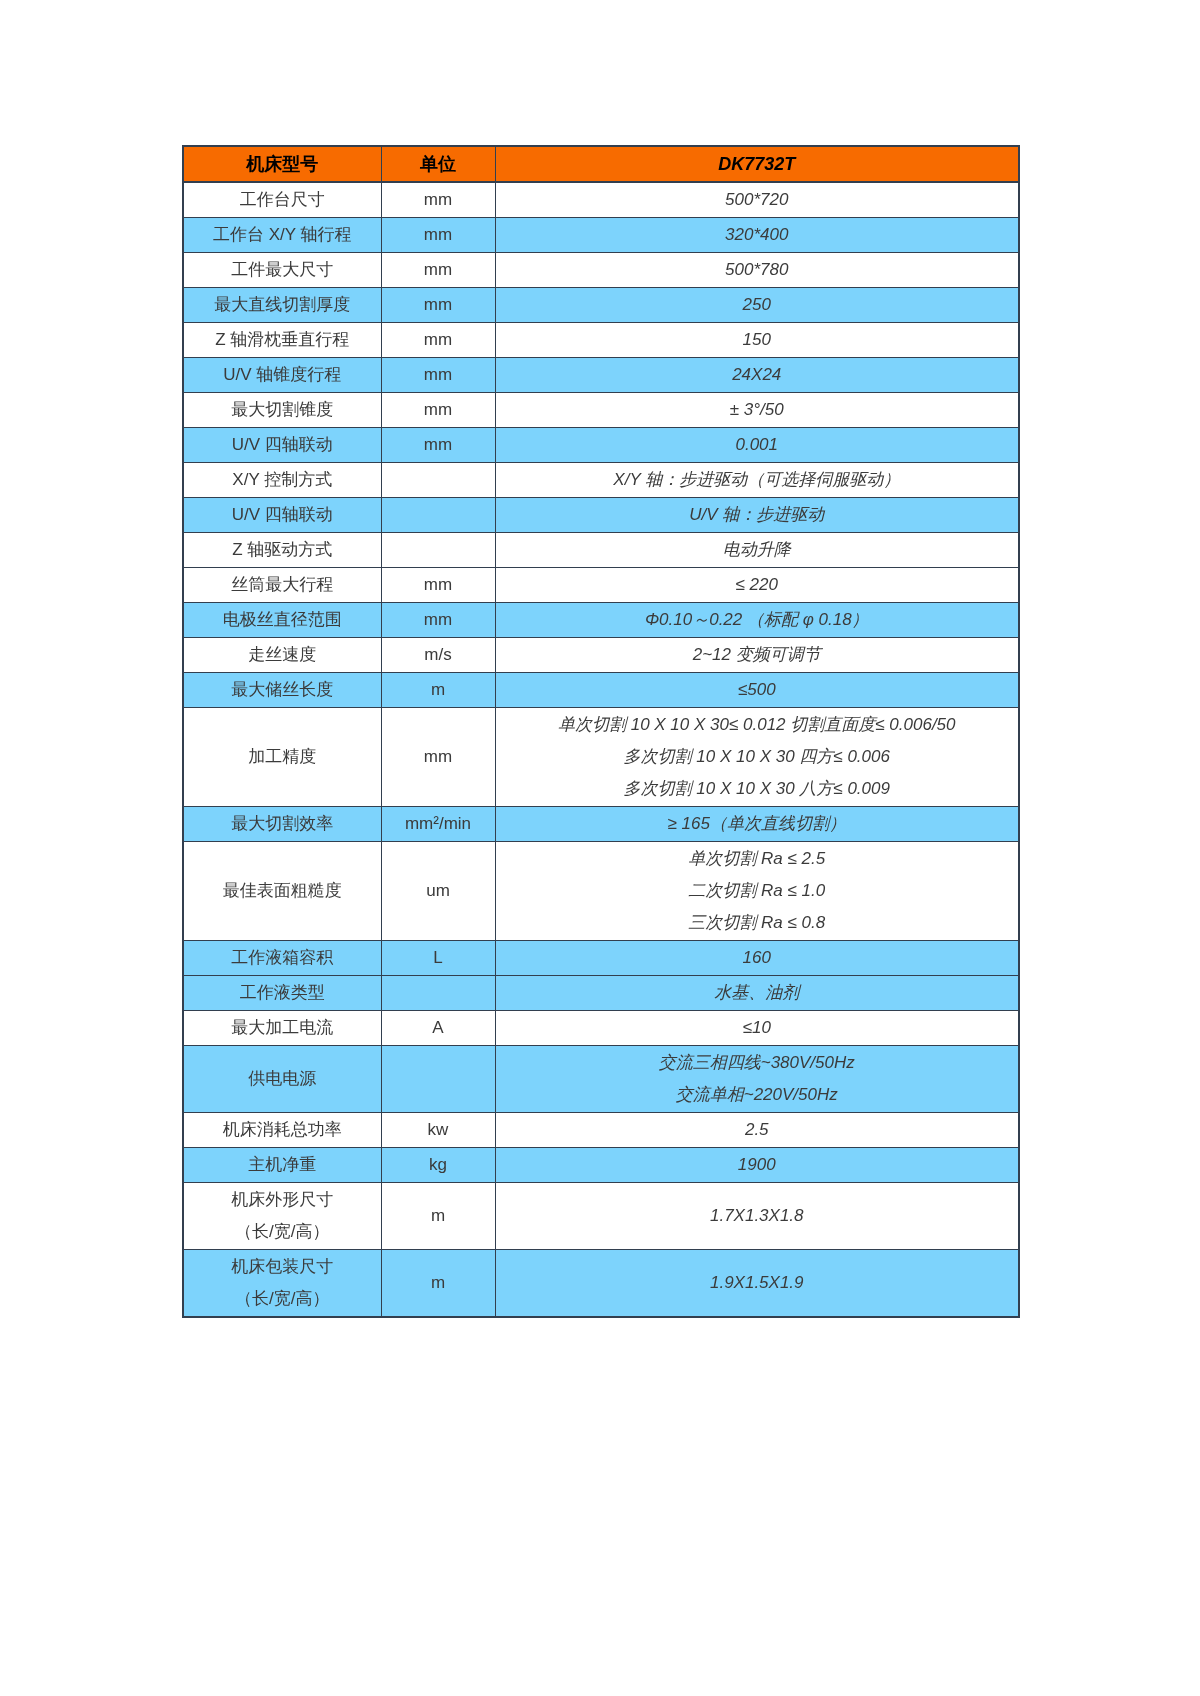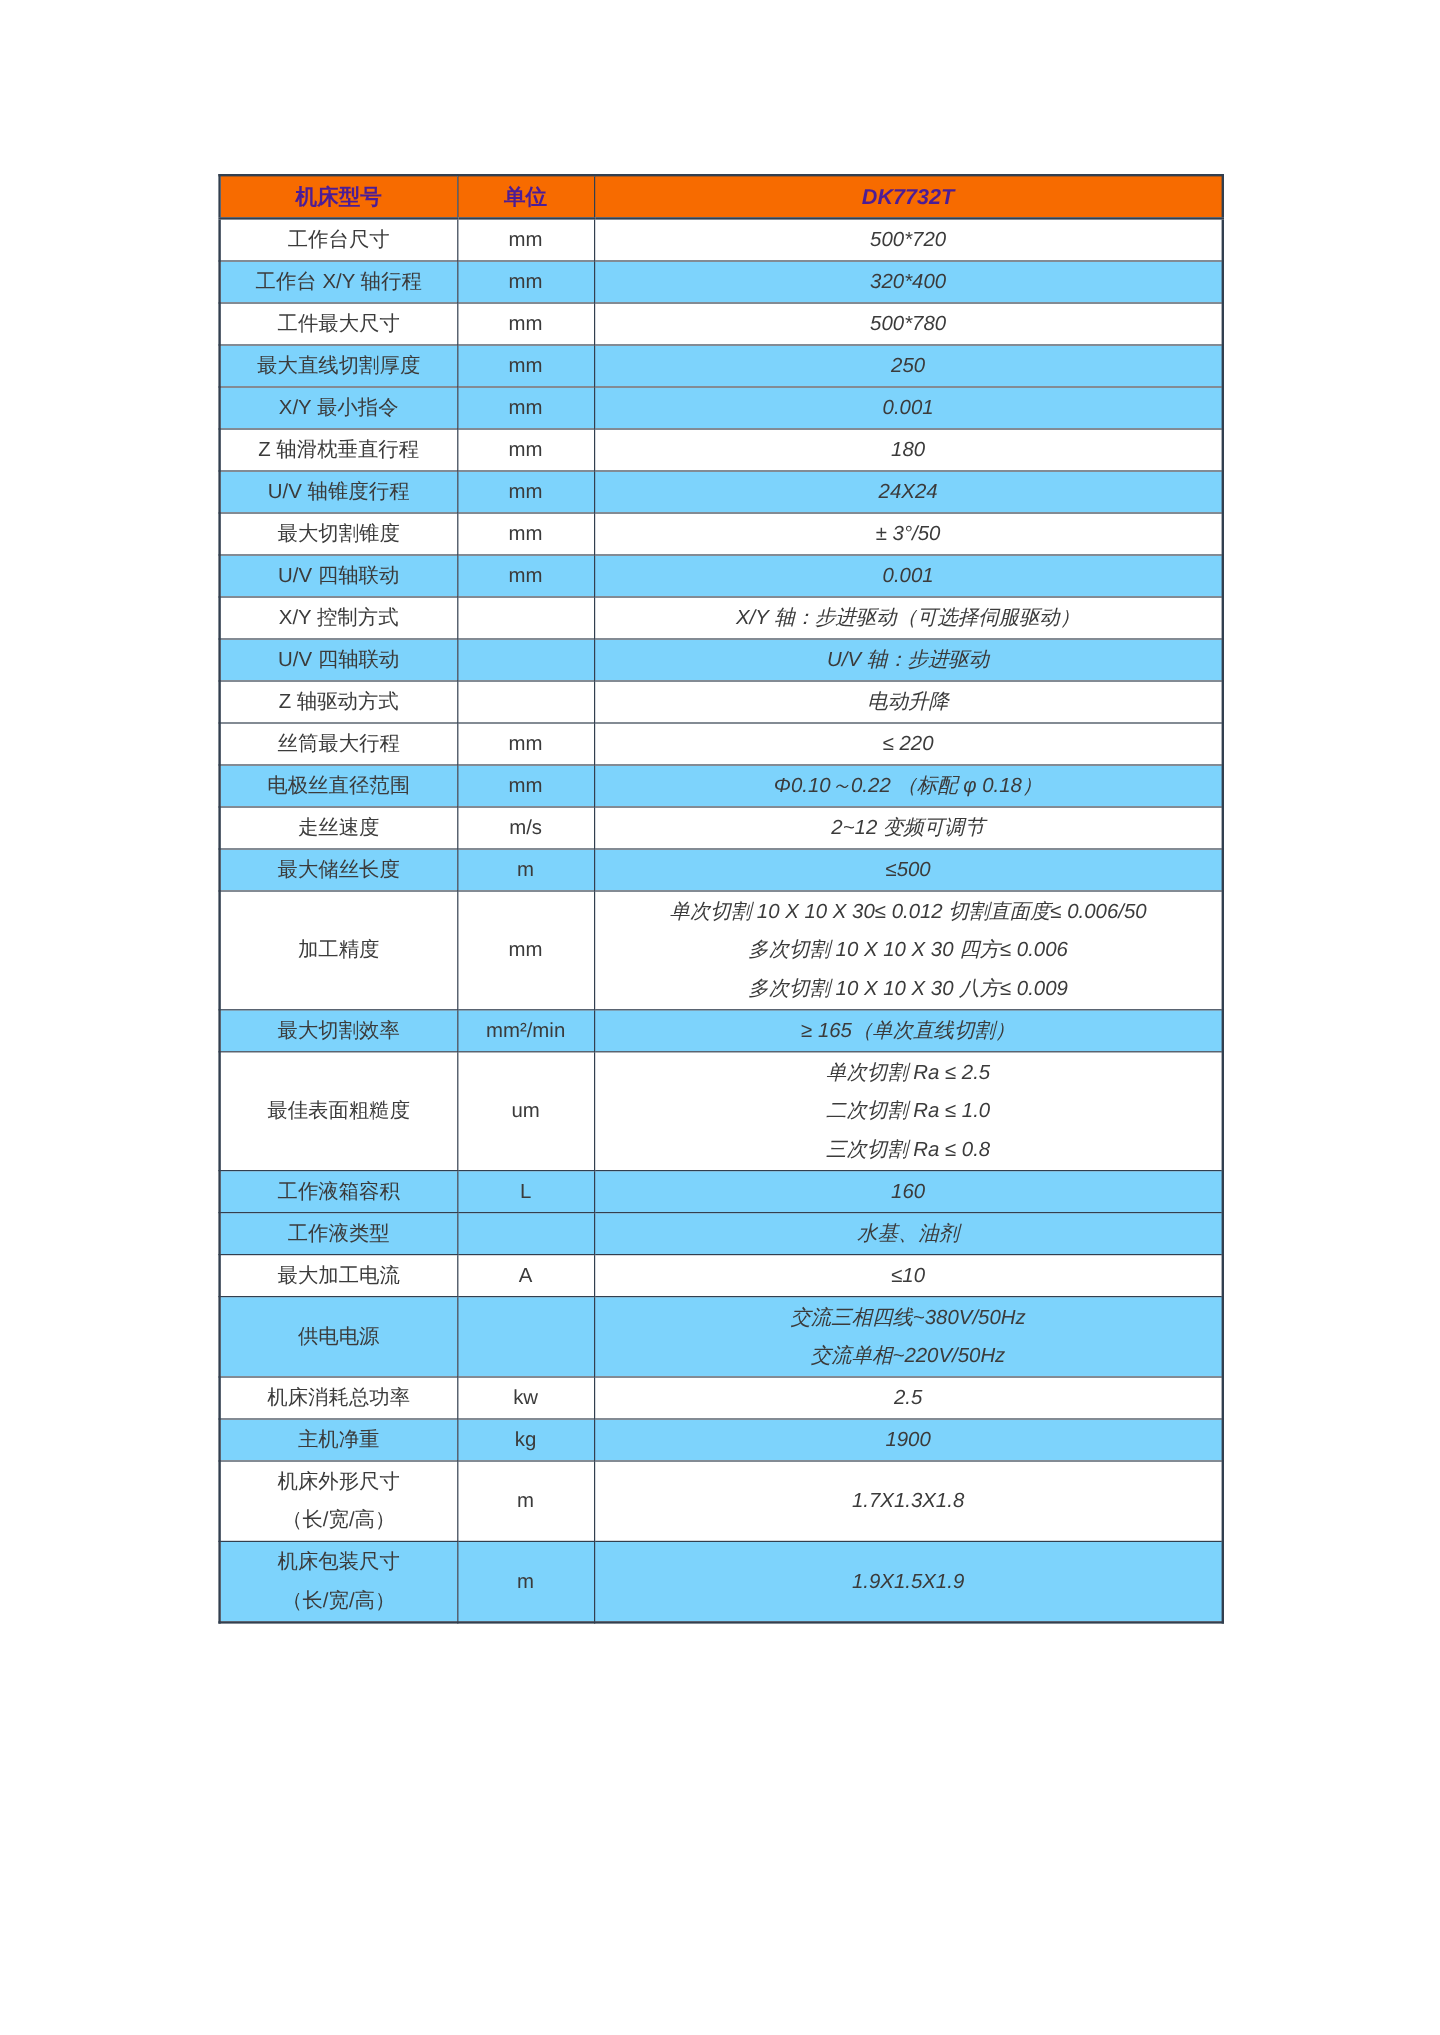--- a/index.html
+++ b/index.html
@@ -28,21 +28,21 @@
     vertical-align: middle;
     color: #3B3B3B;
     font-size: 17px;
     line-height: 32px;
     padding: 1px 4px;
     overflow: hidden;
     white-space: nowrap;
   }
   table.spec th {
     background: #F76B00;
-    color: #4c1d95;
+    color: #000000;
     font-weight: bold;
     font-size: 18px;
     height: 36px;
     border-bottom-width: 2px;
     margin-top: 44px;
   }
   table.spec tr { height: 34px; background: #FFFFFF; }
   table.spec tr.shade { background: #7dd3fc; }
   .c1 { width: 198px; }
   .c2 { width: 114px; }
@@ -104,40 +104,29 @@
           <td class="c1">
             <div>最大直线切割厚度</div>
           </td>
           <td class="c2">
             <div>mm</div>
           </td>
           <td class="c3">
             <div>250</div>
           </td>
         </tr>
-        <tr class="shade">
-          <td class="c1">
-            <div>X/Y 最小指令</div>
-          </td>
-          <td class="c2">
-            <div>mm</div>
-          </td>
-          <td class="c3">
-            <div>0.001</div>
-          </td>
-        </tr>
         <tr>
           <td class="c1">
             <div>Z 轴滑枕垂直行程</div>
           </td>
           <td class="c2">
             <div>mm</div>
           </td>
           <td class="c3">
-            <div>180</div>
+            <div>150</div>
           </td>
         </tr>
         <tr class="shade">
           <td class="c1">
             <div>U/V 轴锥度行程</div>
           </td>
           <td class="c2">
             <div>mm</div>
           </td>
           <td class="c3">

